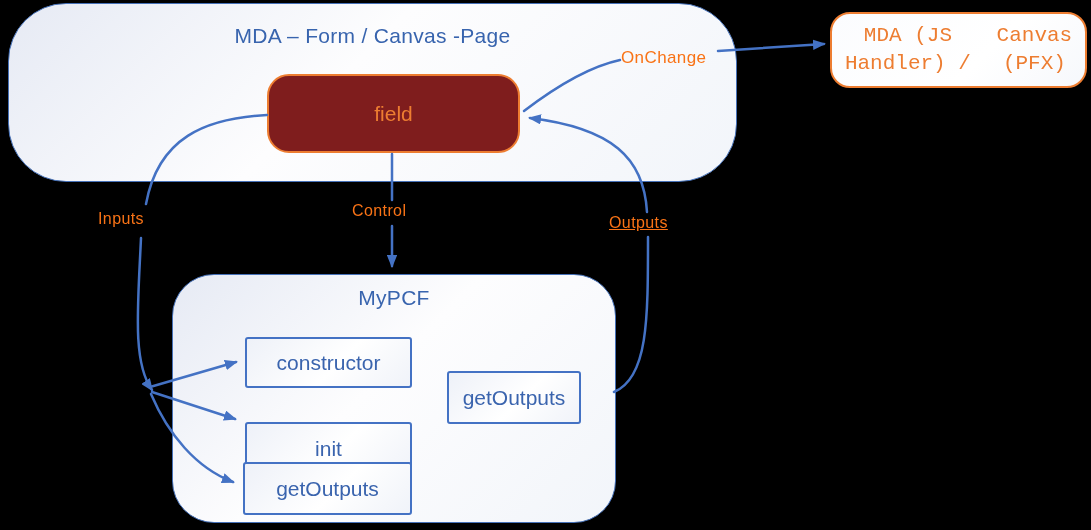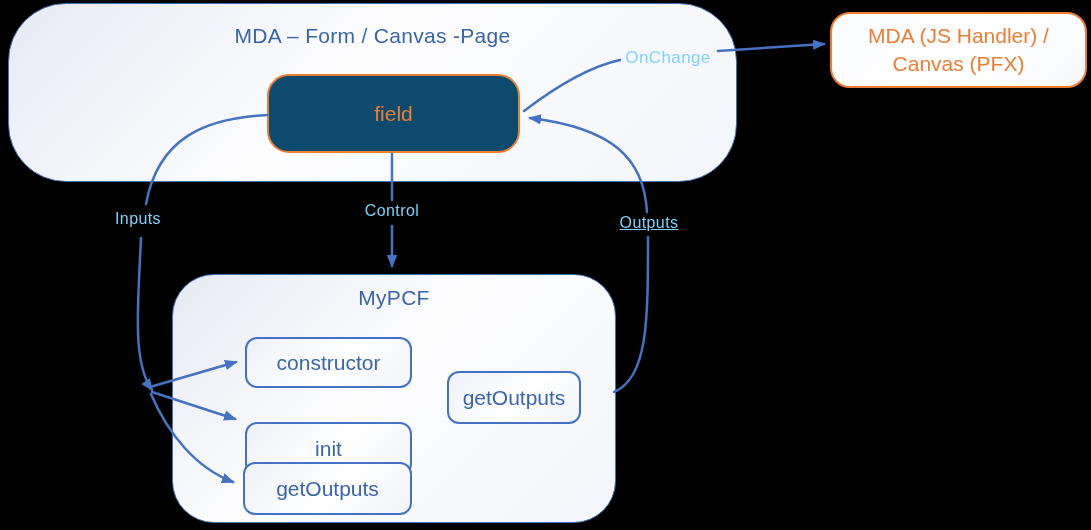--- a/index.html
+++ b/index.html
@@ -13,33 +13,33 @@
   #mypcf-container{left:172px;top:274px;width:444px;height:249px;border-radius:42px;}
 
   .container-title{position:absolute;left:0;right:0;text-align:center;
       color:#3864ae;font-size:21px;letter-spacing:0.3px;}
   #mda-title{top:13px;margin-top:7px;}
   #mypcf-title{top:11px;}
 
   .node{position:absolute;box-sizing:border-box;display:flex;align-items:center;
       justify-content:center;text-align:center;font-size:21px;}
   #field-box{left:267px;top:74px;width:253px;height:79px;border-radius:22px;
-      border:2.3px solid #ed7d31;background:#0c4a6e;color:#ed7d31;}
+      border:2.3px solid #ed7d31;background:#7f1d1d;color:#ed7d31;}
   #handler-box{left:830px;top:12px;width:257px;height:76px;border-radius:20px;
       border:2.6px solid #ed7d31;
       background:linear-gradient(135deg,#fbfcfe,#ffffff 60%,#f6f8fc);
-      color:#ed7d31;flex-direction:column;line-height:28px;}
-  .method-box{border-radius:12px;border:2px solid #4472c4;color:#3a64ae;
+      color:#ed7d31;flex-direction:row;line-height:28px;font-family:Liberation Mono, monospace;}
+  .method-box{border-radius:3px;border:2px solid #4472c4;color:#3a64ae;
       background:linear-gradient(135deg,#eef1f8,#ffffff 55%,#f0f3f9);}
   #constructor-box{left:245px;top:337px;width:167px;height:51px;}
   #init-box{left:245px;top:398px;width:167px;height:54px;margin-top:24px;}
   #updateview-box{left:243px;top:462px;width:169px;height:53px;}
   #getoutputs-box{left:447px;top:371px;width:134px;height:53px;}
 
-  .edge-label{position:absolute;color:#7dd3fc;font-size:16px;text-align:center;
+  .edge-label{position:absolute;color:#f97316;font-size:16px;text-align:left;
       letter-spacing:0.4px;}
   #inputs-label{left:98px;top:210px;width:80px;}
   #control-label{left:352px;top:202px;width:80px;}
   #outputs-label{left:609px;top:214px;width:80px;text-decoration:underline;}
   #onchange-label{left:621px;top:48px;width:94px;font-size:17px;}
 
   #connector-layer{position:absolute;left:0;top:0;pointer-events:none;}
   #connector-layer path{fill:none;stroke:#4472c4;stroke-width:2.5;stroke-linecap:round;}
 </style>
 </head>

